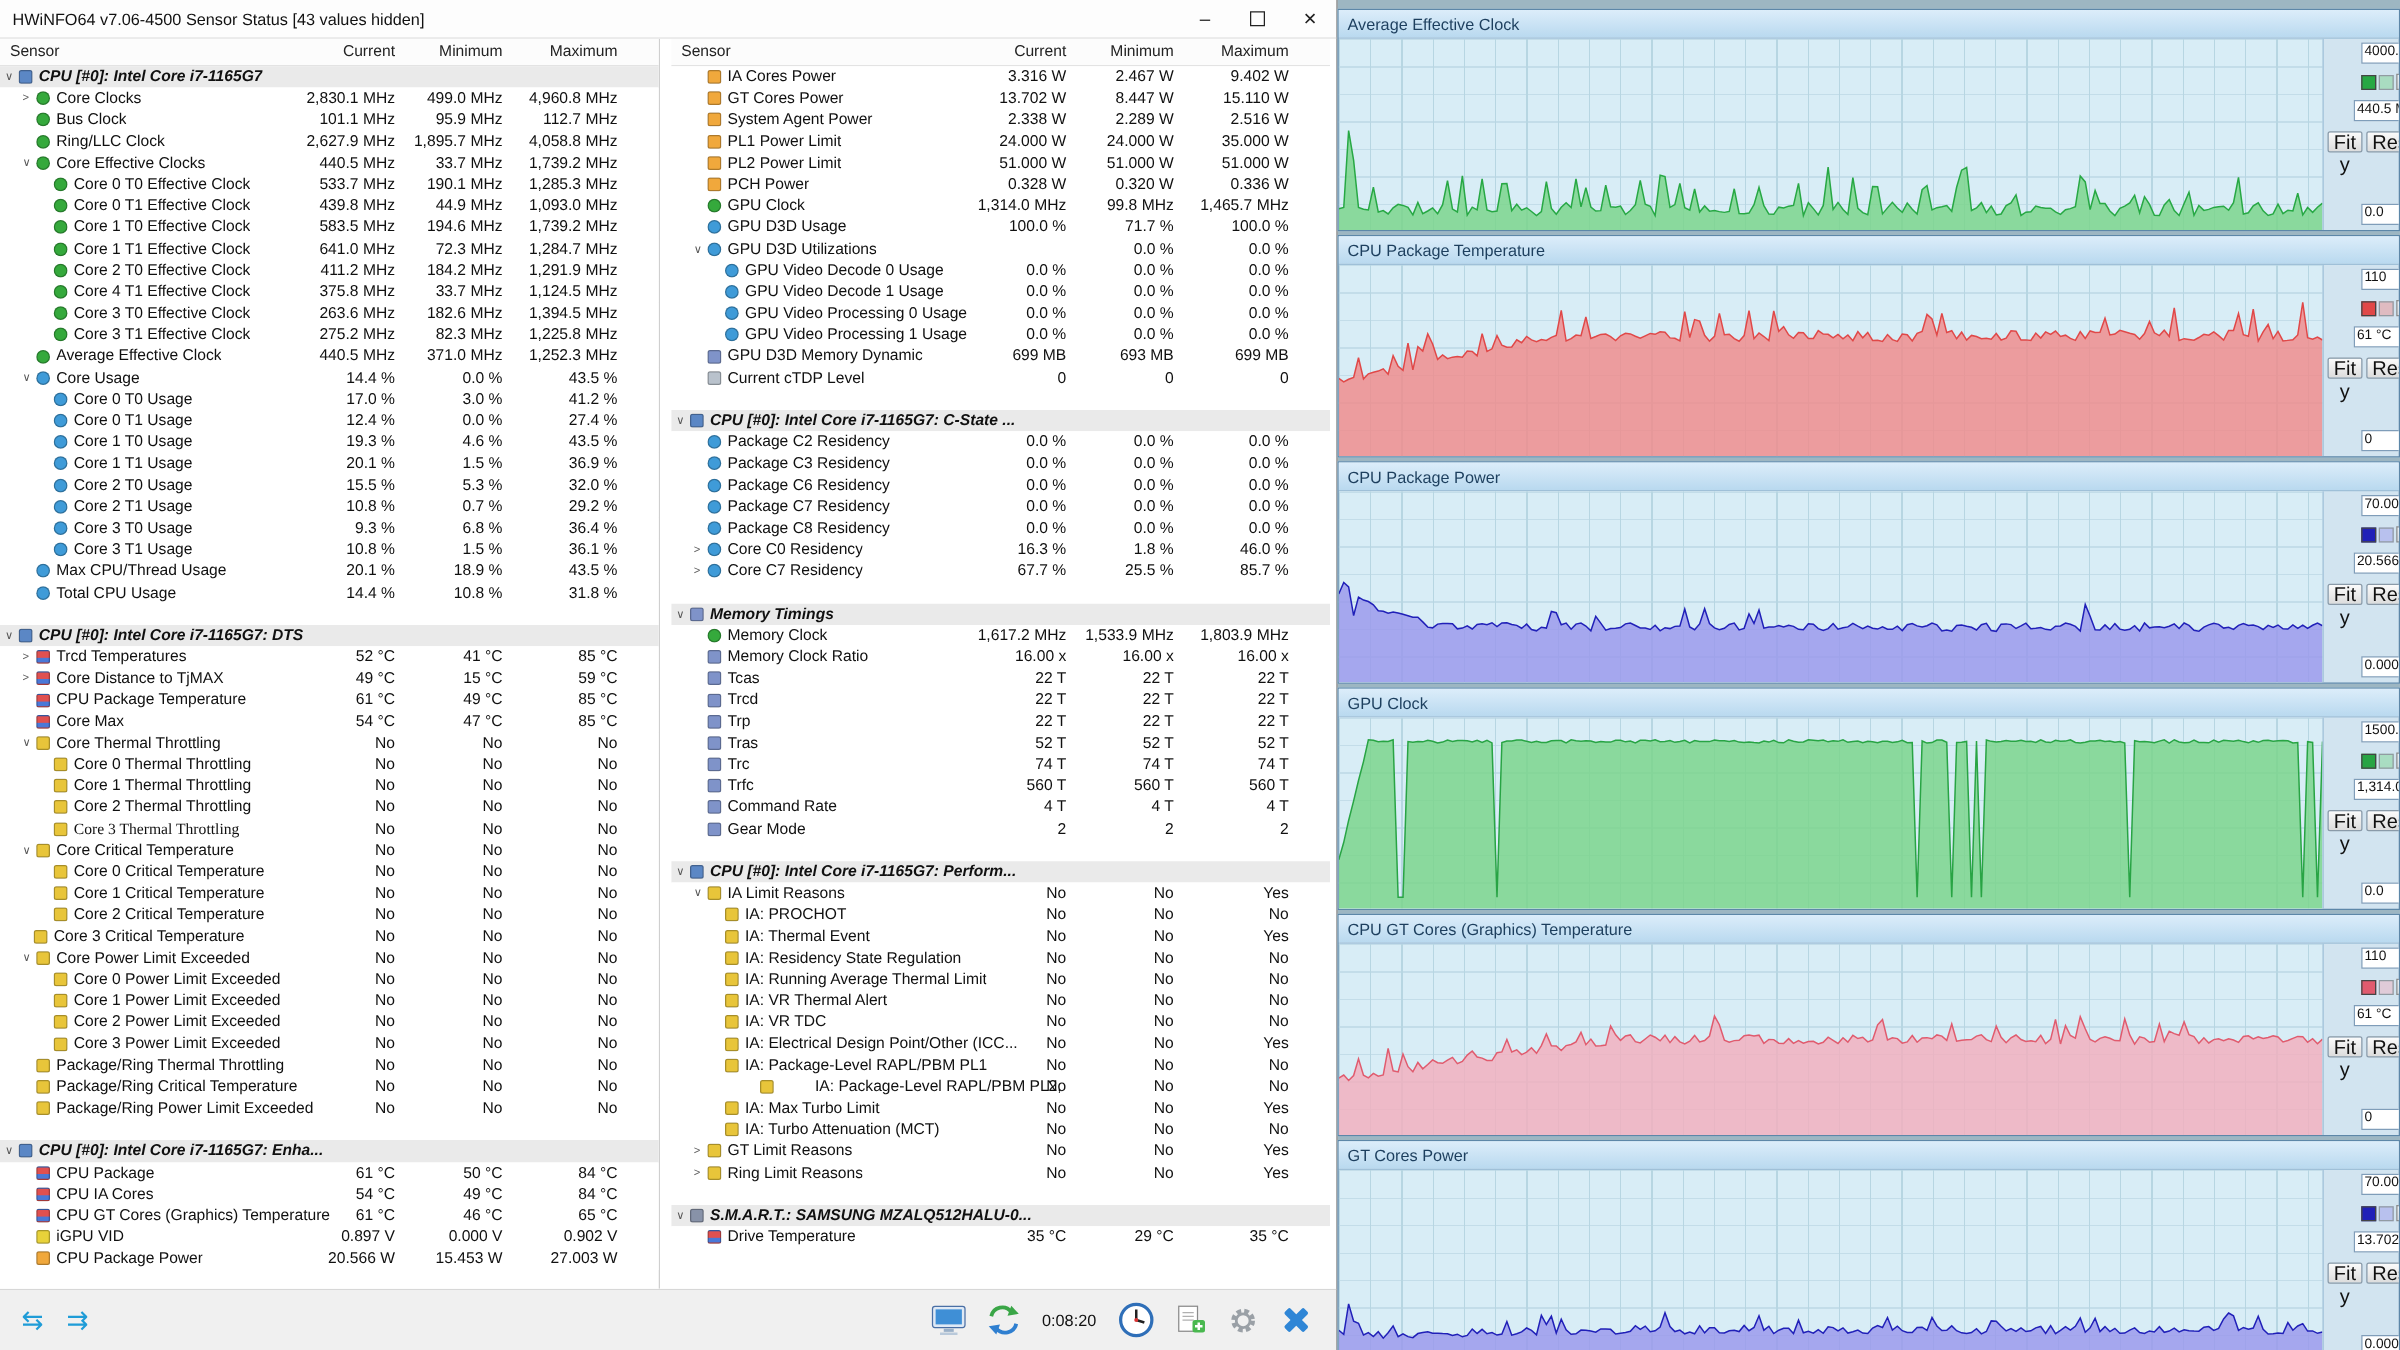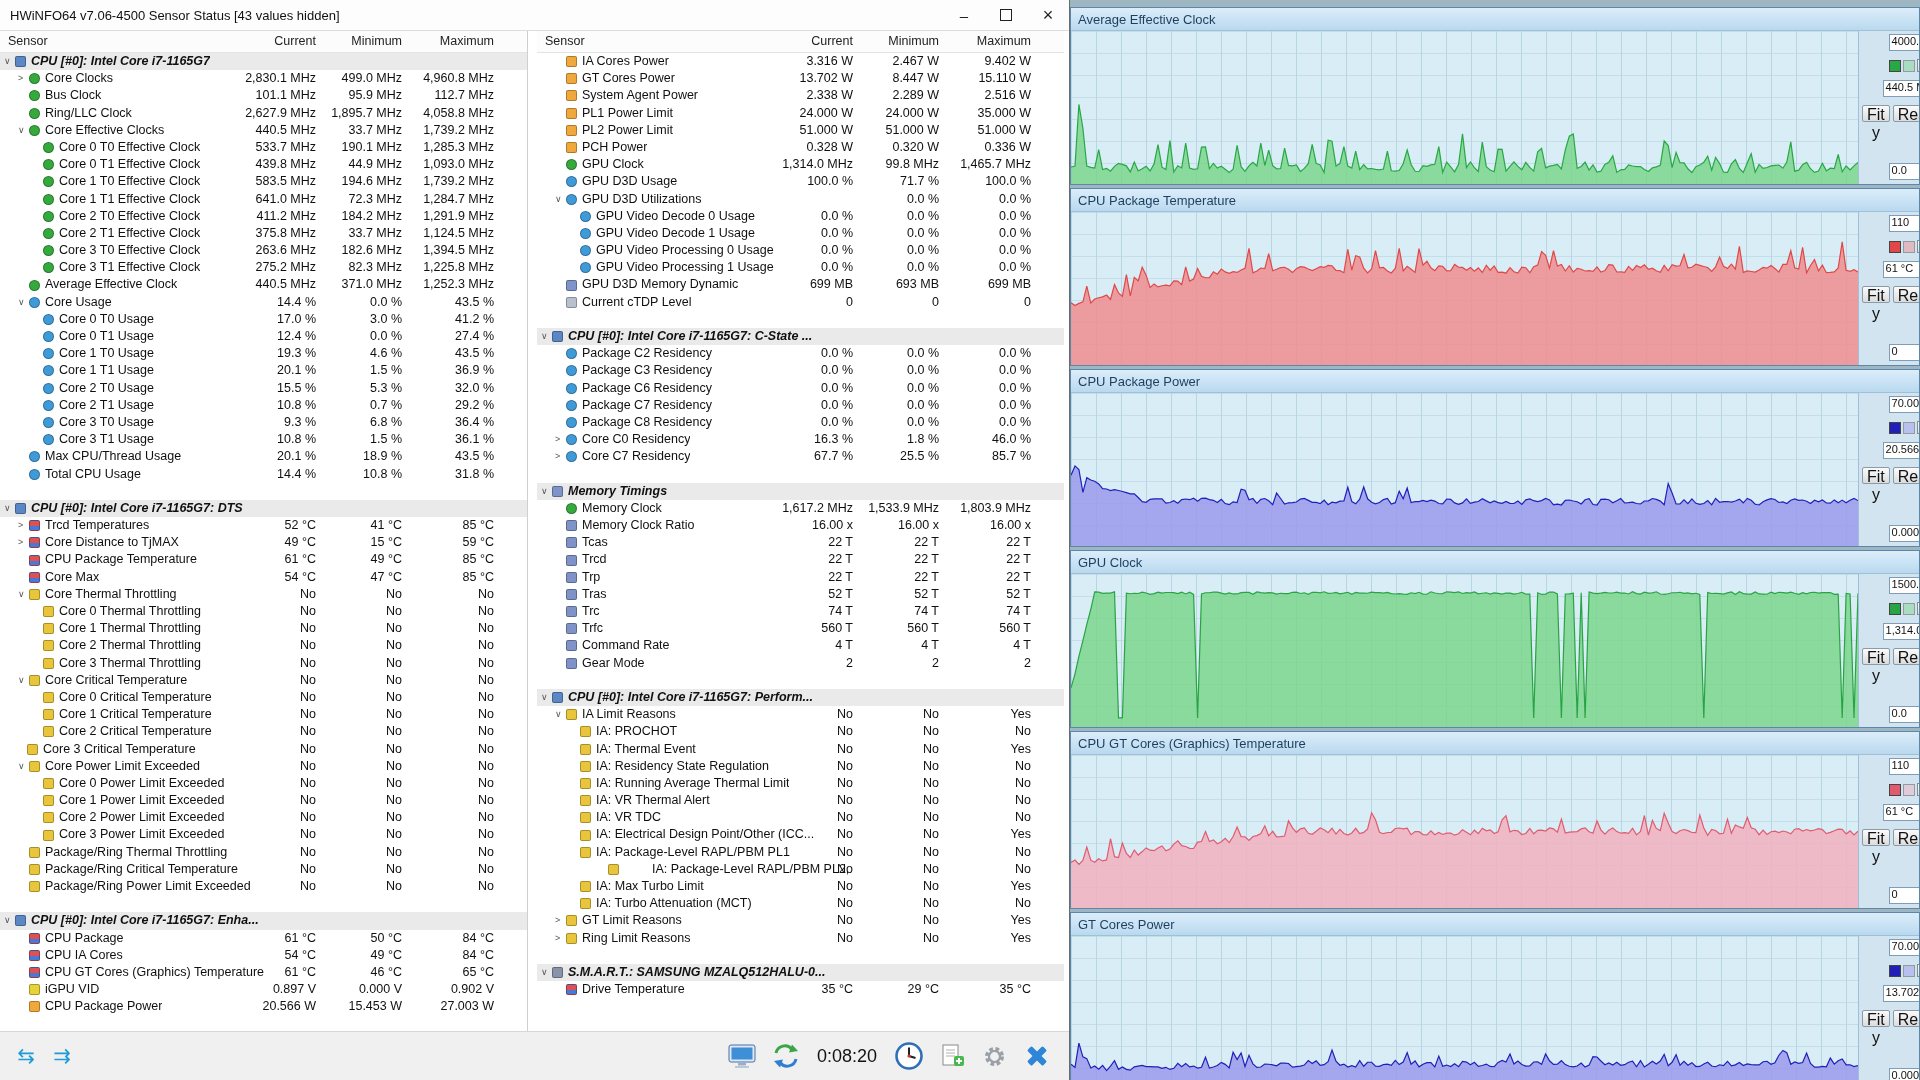--- a/index.html
+++ b/index.html
@@ -44,21 +44,21 @@
   .ic-drv{background:#8892a8;}
   .lbl{overflow:hidden;text-overflow:clip;white-space:nowrap;}
   .val{position:absolute;top:0;text-align:right;white-space:nowrap;}
   .v1{right:211px;width:95px;} .v2{right:125px;width:82px;} .v3{right:33px;width:88px;}
   
   .toolbar{flex:none;height:48px;background:#f0f0f0;border-top:1px solid #d7d7d7;
            display:flex;align-items:center;padding:0 18px 0 8px;}
   .tbtn{width:36px;height:34px;display:flex;align-items:center;justify-content:center;
         font-size:21px;color:#1f9cd7;border-radius:3px;}
   .tright{margin-left:auto;display:flex;align-items:center;gap:15px;}
-  .elapsed{font-size:18px;color:#111;margin:0 2px;}
+  .elapsed{font-size:13px;color:#111;margin:0 2px;}
   .ticon{display:flex;align-items:center;justify-content:center;}
   
   .graphs{position:absolute;left:1070px;top:0;right:0;bottom:0;padding-top:7px;}
   .gpanel{height:178px;margin-bottom:3px;border:1px solid #5d87a8;background:#d2e4f0;
           display:flex;flex-direction:column;box-sizing:border-box;}
   .gtitle{height:22px;flex:none;background:linear-gradient(#dcedfa,#b9d9ef);
           border-bottom:1px solid #9fc0d8;font-size:13px;color:#1d3f5e;
           display:flex;align-items:center;padding-left:7px;white-space:nowrap;overflow:hidden;}
   .gbody{flex:1;display:flex;overflow:hidden;}
   svg.plot{display:block;width:787px;height:100%;flex:none;background-color:#d8edf6;
@@ -205,21 +205,21 @@
                 <span class="lbl">Core 2 T0 Effective Clock</span>
               </div>
               <div class="val v1">411.2 MHz</div>
               <div class="val v2">184.2 MHz</div>
               <div class="val v3">1,291.9 MHz</div>
             </div>
             <div class="trow">
               <div class="lab" style="padding-left: 32px;">
                 <span class="exp"></span>
                 <span class="ic ic-clk"></span>
-                <span class="lbl">Core 2 T1 Effective Clock</span>
+                <span class="lbl">Core 4 T1 Effective Clock</span>
               </div>
               <div class="val v1">375.8 MHz</div>
               <div class="val v2">33.7 MHz</div>
               <div class="val v3">1,124.5 MHz</div>
             </div>
             <div class="trow">
               <div class="lab" style="padding-left: 32px;">
                 <span class="exp"></span>
                 <span class="ic ic-clk"></span>
                 <span class="lbl">Core 3 T0 Effective Clock</span>
@@ -443,21 +443,21 @@
               <div class="lab" style="padding-left: 32px;">
                 <span class="exp"></span>
                 <span class="ic ic-thr"></span>
                 <span class="lbl">Core 2 Thermal Throttling</span>
               </div>
               <div class="val v1">No</div>
               <div class="val v2">No</div>
               <div class="val v3">No</div>
             </div>
             <div class="trow">
-              <div class="lab" style="padding-left: 32px;">
+              <div class="lab" style="padding-left: 32px; font-family: Liberation Serif, serif;">
                 <span class="exp"></span>
                 <span class="ic ic-thr"></span>
                 <span class="lbl">Core 3 Thermal Throttling</span>
               </div>
               <div class="val v1">No</div>
               <div class="val v2">No</div>
               <div class="val v3">No</div>
             </div>
             <div class="trow">
               <div class="lab" style="padding-left: 18px;">

